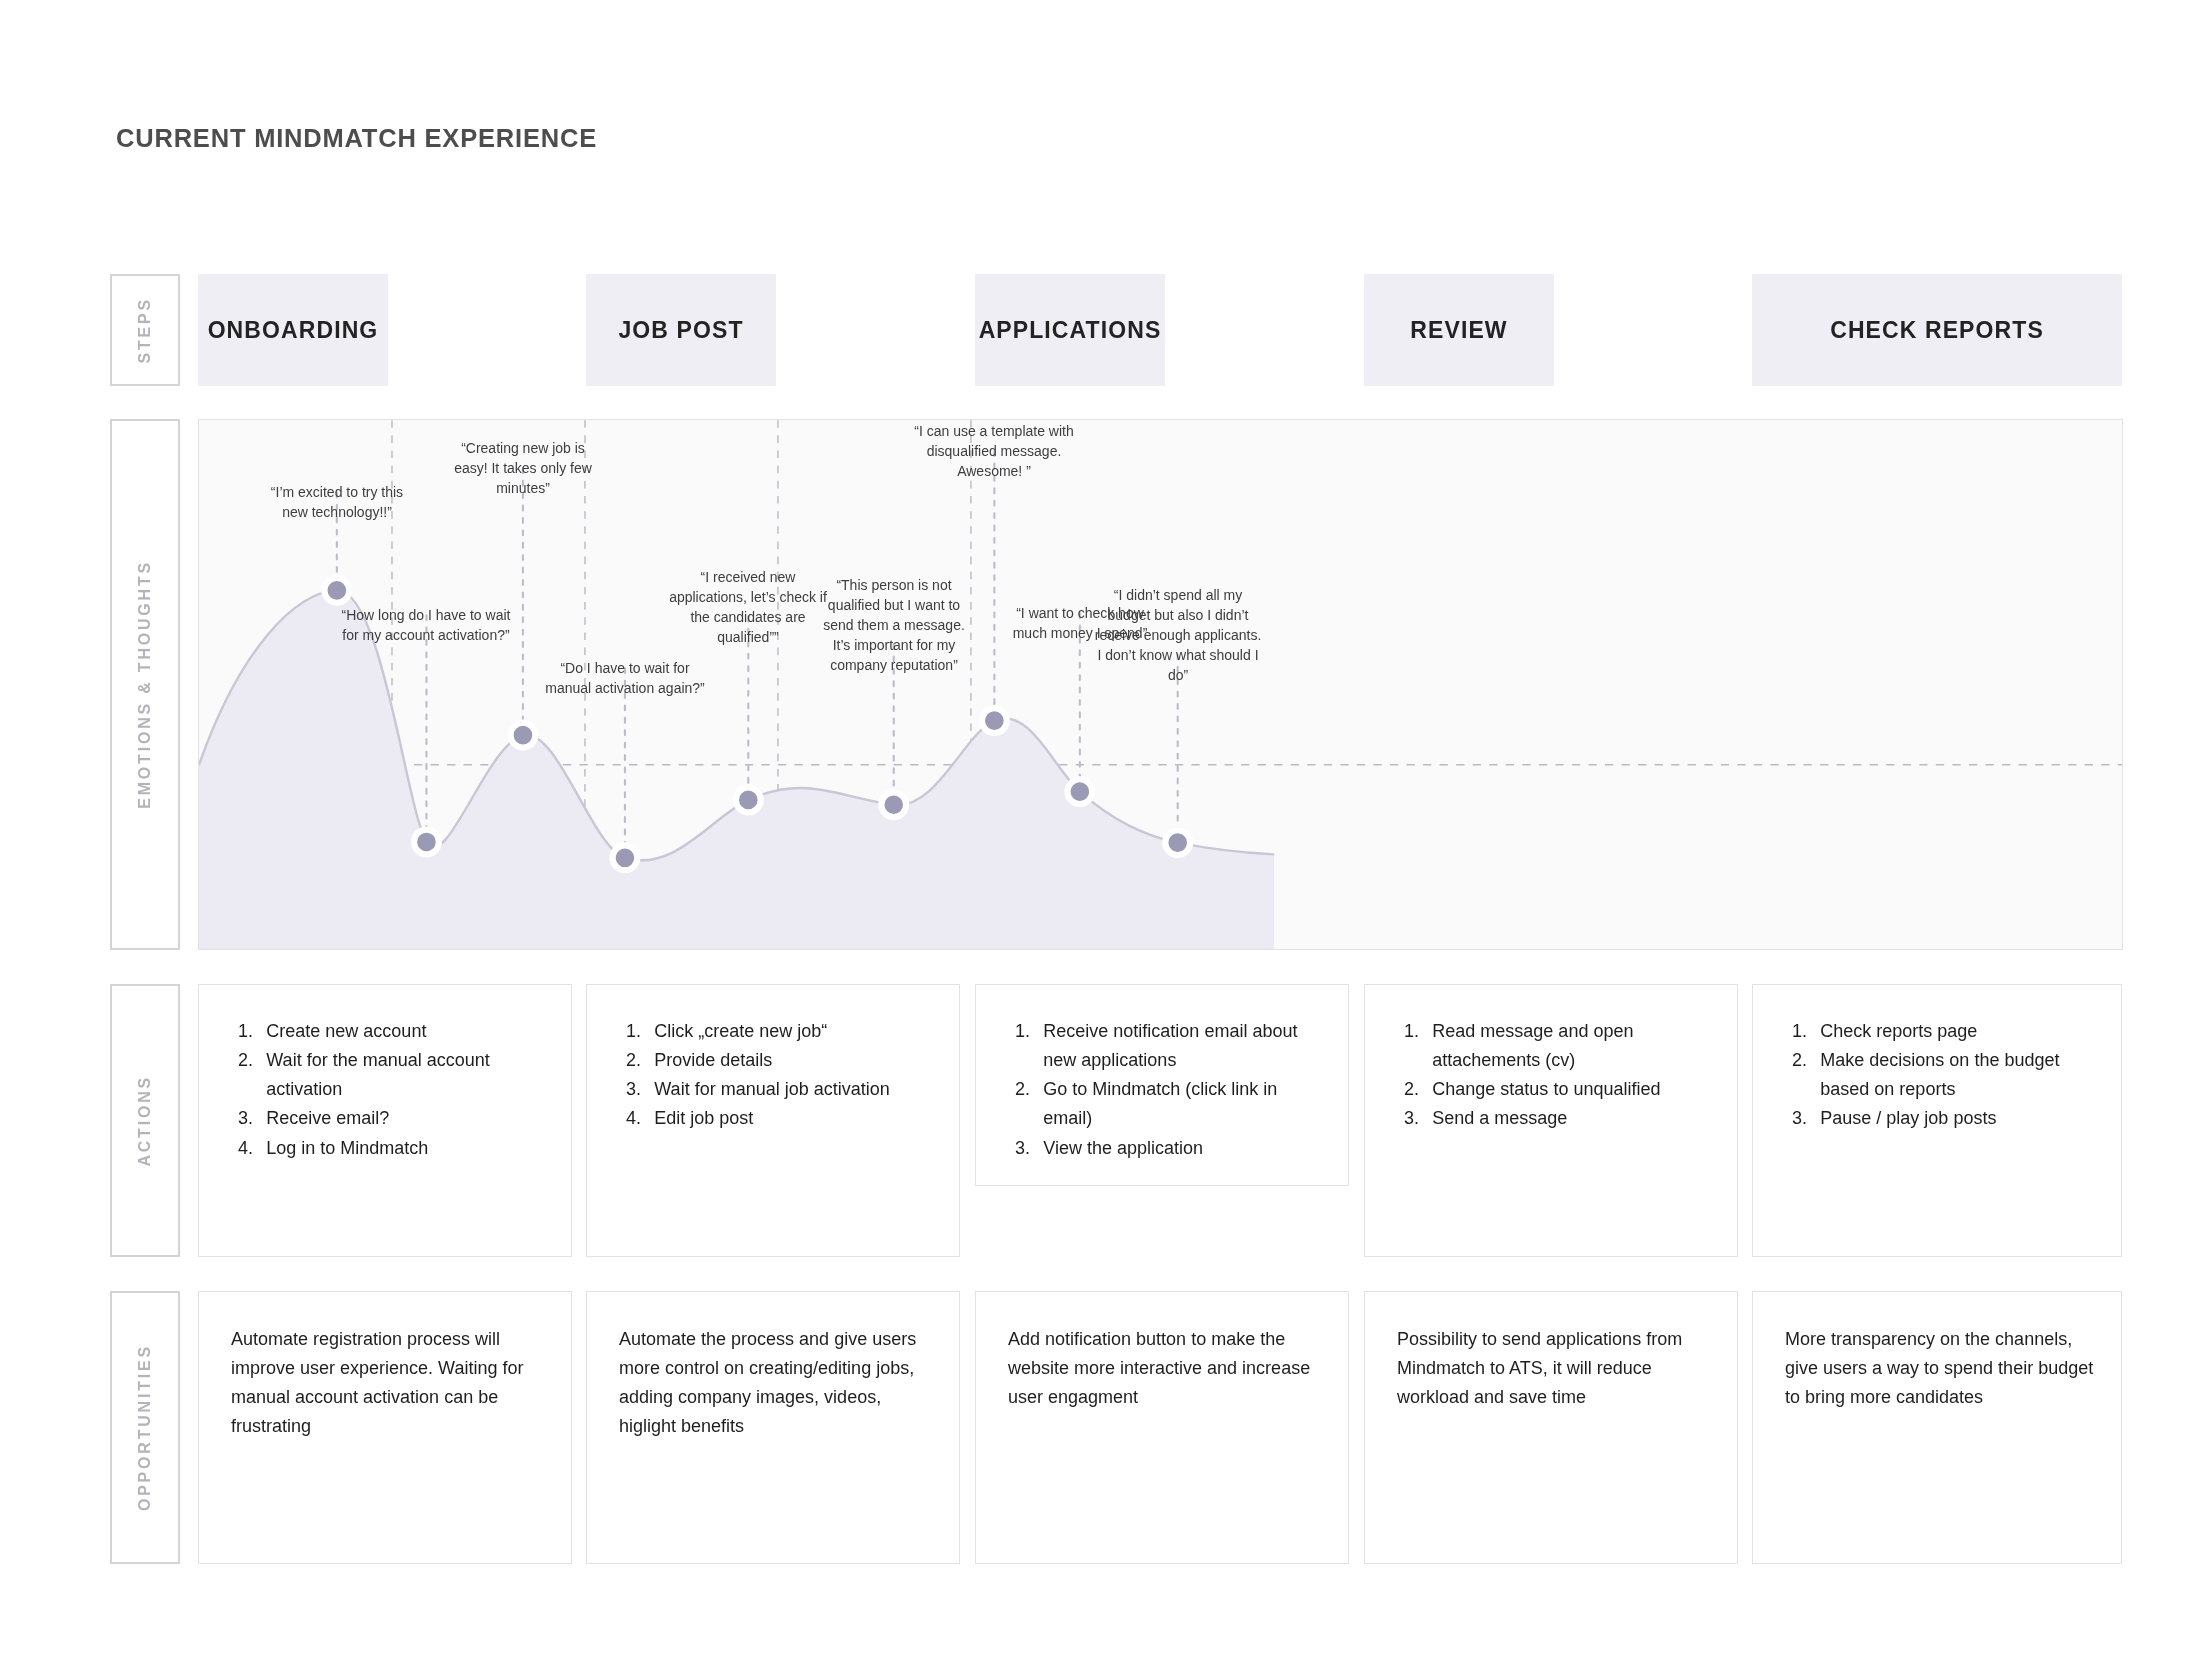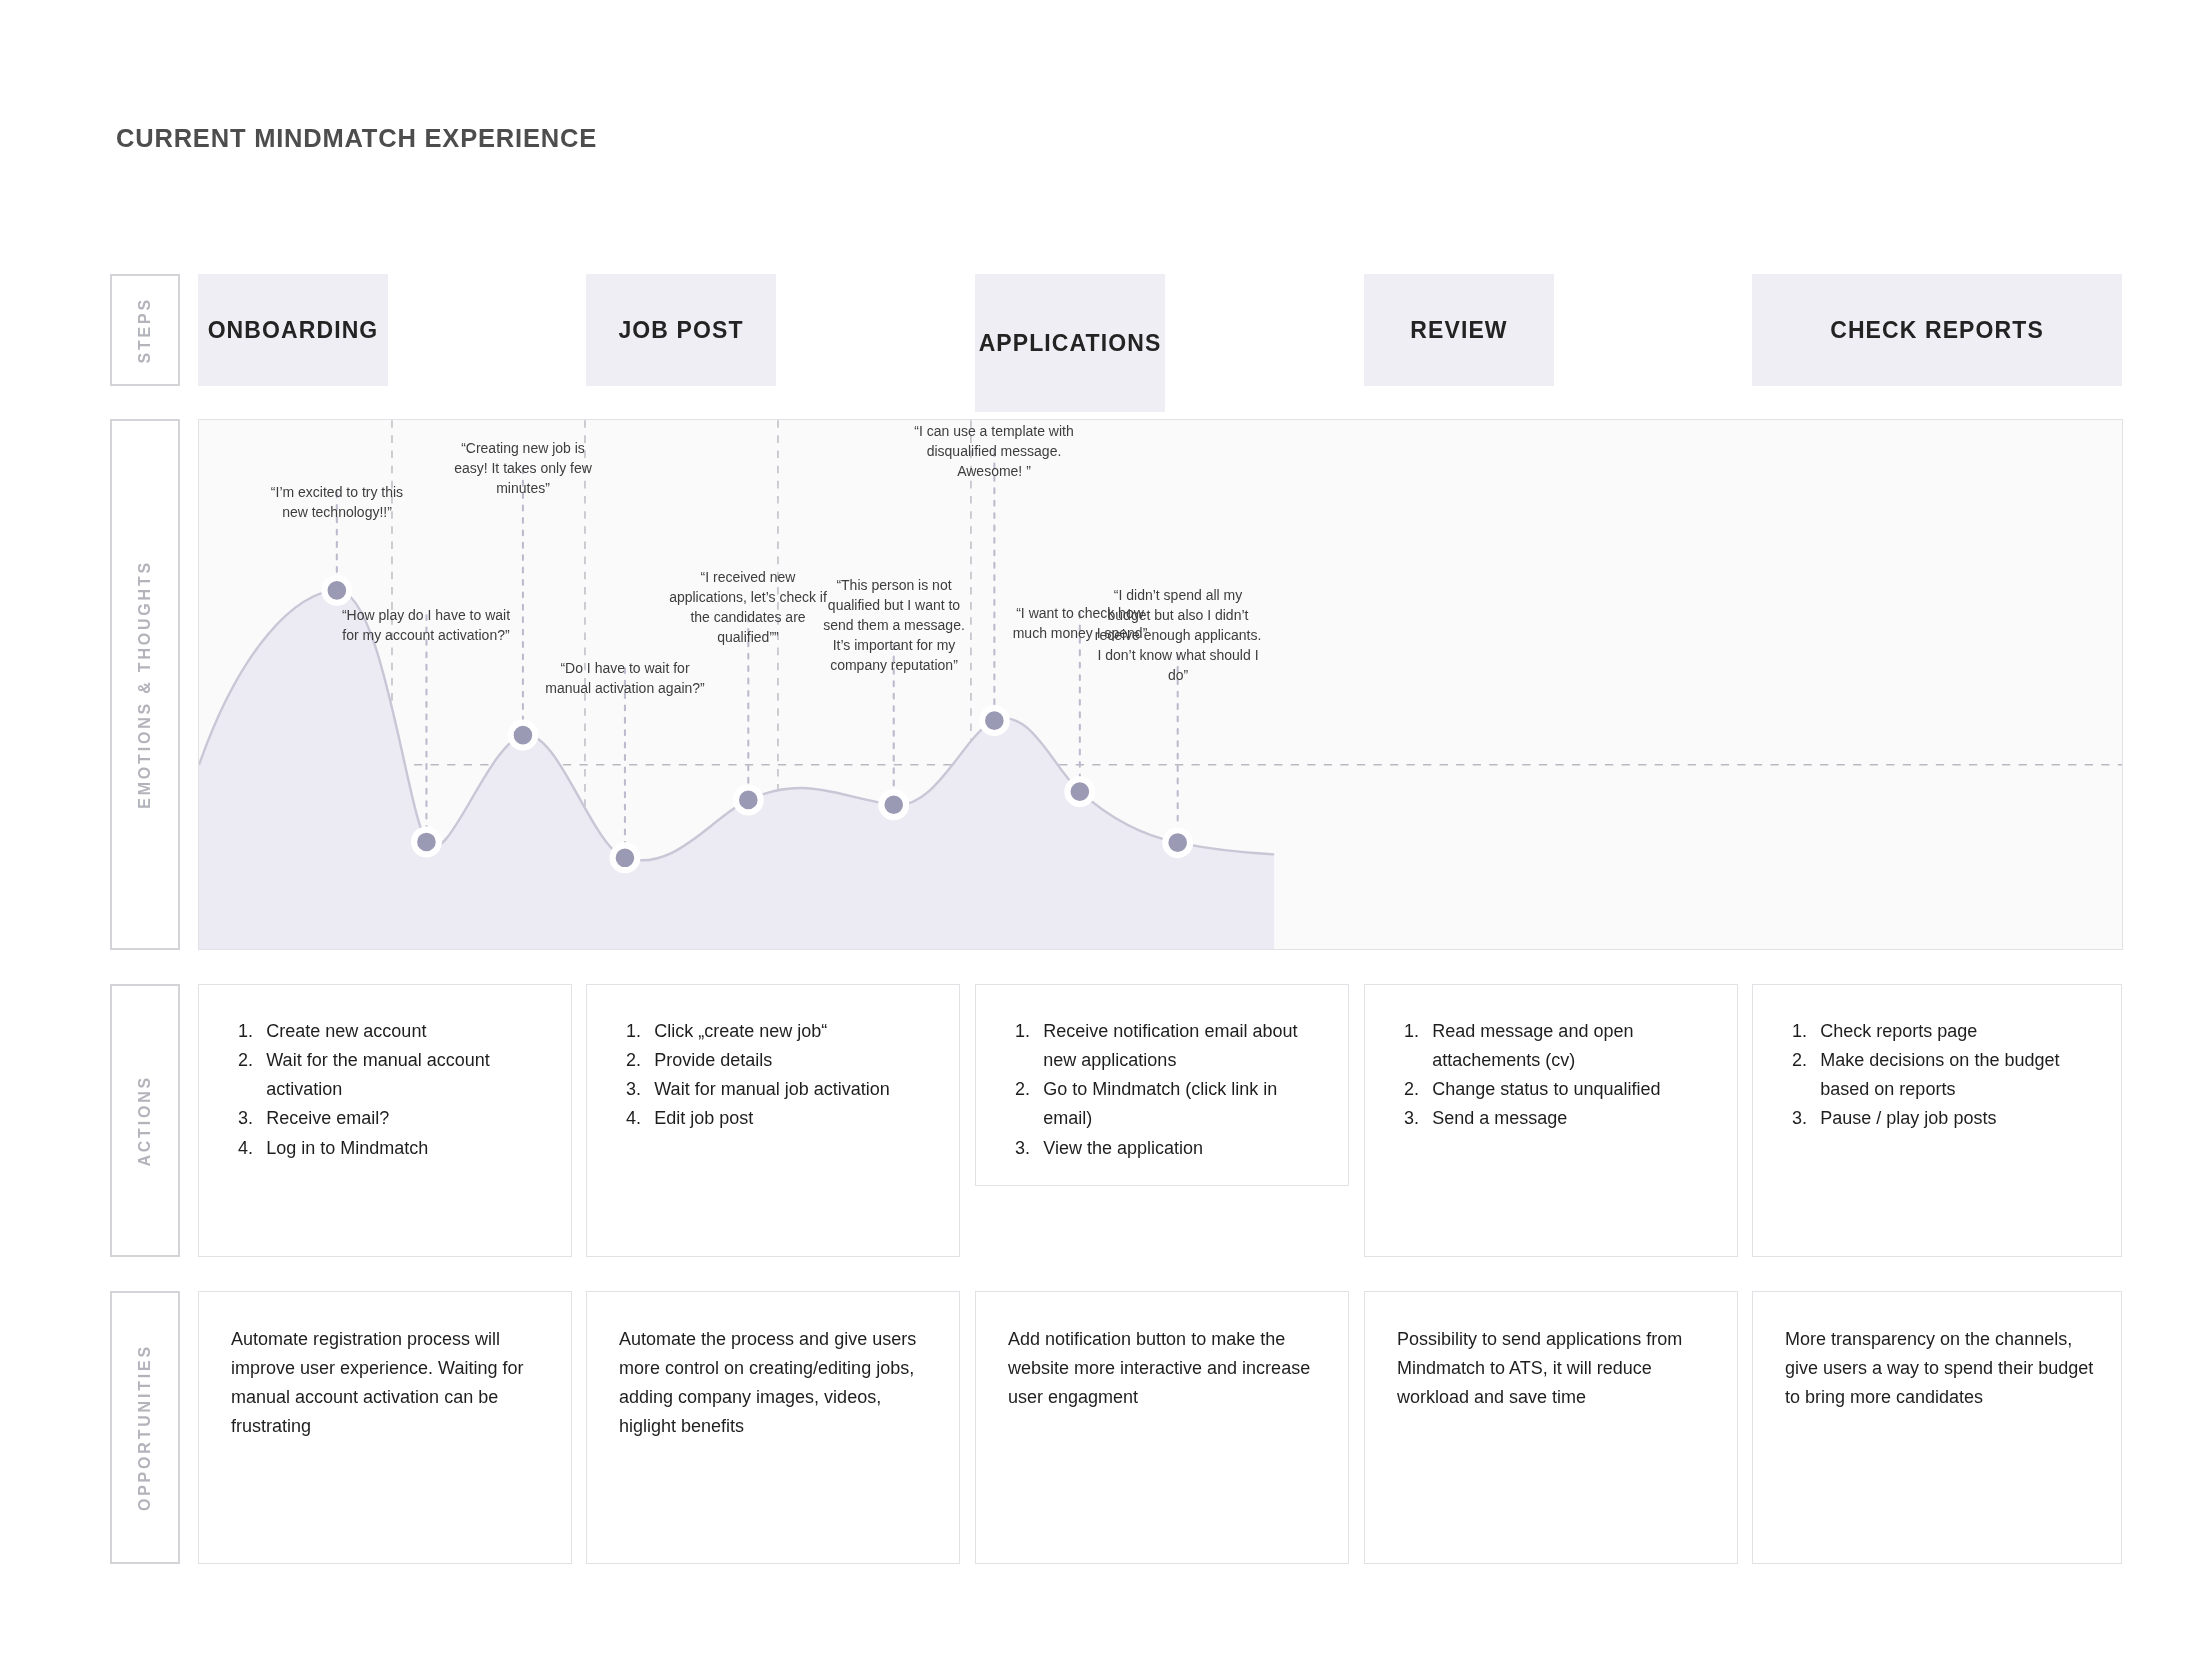--- a/index.html
+++ b/index.html
@@ -58,21 +58,21 @@
   <div class="rowlabel" style="left:110px;top:1291px;width:70px;height:273px;">
     <span>Opportunities</span>
   </div>
 
   <div class="step-head" style="left:198px;top:274px;width:190px;height:112px;">
       <span>Onboarding</span>
     </div>
   <div class="step-head" style="left:586px;top:274px;width:190px;height:112px;">
       <span>Job Post</span>
     </div>
-  <div class="step-head" style="left:975px;top:274px;width:190px;height:138px;">
+  <div class="step-head" style="left:975px;top:274px;width:190px;height:112px;">
       <span>Applications</span>
     </div>
   <div class="step-head" style="left:1364px;top:274px;width:190px;height:112px;">
       <span>Review</span>
     </div>
   <div class="step-head" style="left:1752px;top:274px;width:370px;height:112px;">
       <span>Check Reports</span>
     </div>
 
   <div class="emotion-panel">
@@ -132,21 +132,21 @@
         <circle cx="618" cy="635" r="18" fill="#9b9ab4" stroke="#ffffff" stroke-width="9"></circle>
         <circle cx="797" cy="551" r="18" fill="#9b9ab4" stroke="#ffffff" stroke-width="9"></circle>
         <circle cx="1008" cy="558" r="18" fill="#9b9ab4" stroke="#ffffff" stroke-width="9"></circle>
         <circle cx="1154" cy="436" r="18" fill="#9b9ab4" stroke="#ffffff" stroke-width="9"></circle>
         <circle cx="1278" cy="539" r="18" fill="#9b9ab4" stroke="#ffffff" stroke-width="9"></circle>
         <circle cx="1420" cy="613" r="18" fill="#9b9ab4" stroke="#ffffff" stroke-width="9"></circle>
       </g>
     </svg>
 
     <div class="quote" style="left:138px;top:103px;width:159px;transform:translate(-50%,-100%);">“I’m excited to try this new technology!!”</div>
-    <div class="quote" style="left:227px;top:226px;width:172px;transform:translate(-50%,-100%);">“How play do I have to wait for my account activation?”</div>
+    <div class="quote" style="left:227px;top:226px;width:172px;transform:translate(-50%,-100%);">“How long do I have to wait for my account activation?”</div>
     <div class="quote" style="left:324px;top:79px;width:159px;transform:translate(-50%,-100%);">“Creating new job is easy! It takes only few minutes”</div>
     <div class="quote" style="left:426px;top:279px;width:165px;transform:translate(-50%,-100%);">“Do I have to wait for manual activation again?”</div>
     <div class="quote" style="left:549px;top:227px;width:171px;transform:translate(-50%,-100%);">“I received new applications, let’s check if the candidates are qualified””</div>
     <div class="quote" style="left:695px;top:255px;width:162px;transform:translate(-50%,-100%);">“This person is not qualified but I want to send them a message. It’s important for my company reputation”</div>
     <div class="quote" style="left:795px;top:62px;width:172px;transform:translate(-50%,-100%);">“I can use a template with disqualified message. Awesome! ”</div>
     <div class="quote" style="left:881px;top:224px;width:159px;transform:translate(-50%,-100%);">“I want to check how much money I spend”</div>
     <div class="quote" style="left:979px;top:265px;width:169px;transform:translate(-50%,-100%);">“I didn’t spend all my budget but also I didn’t receive enough applicants. I don’t know what should I do”</div>
   </div>
 
   <div class="card actions-card" style="left:198px;top:984px;width:374px;height:273px;">

